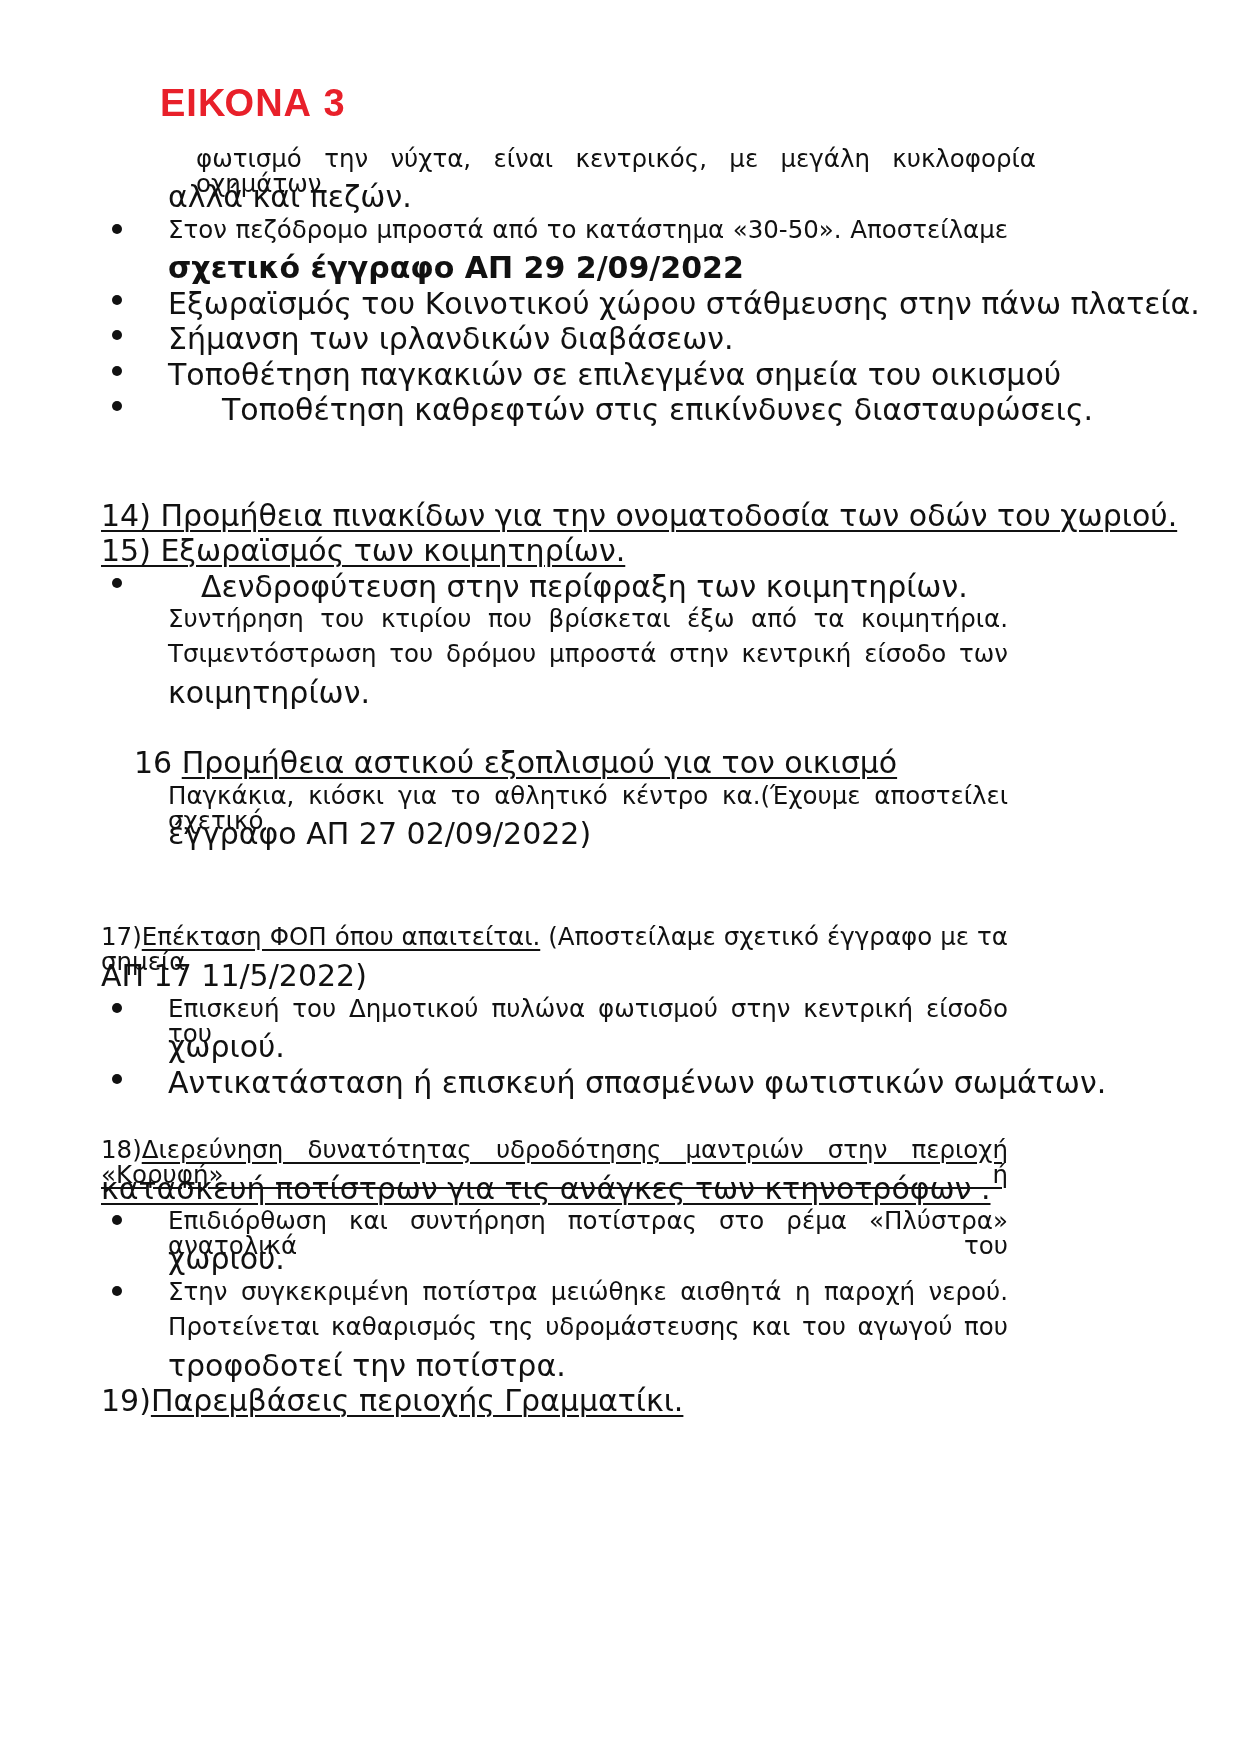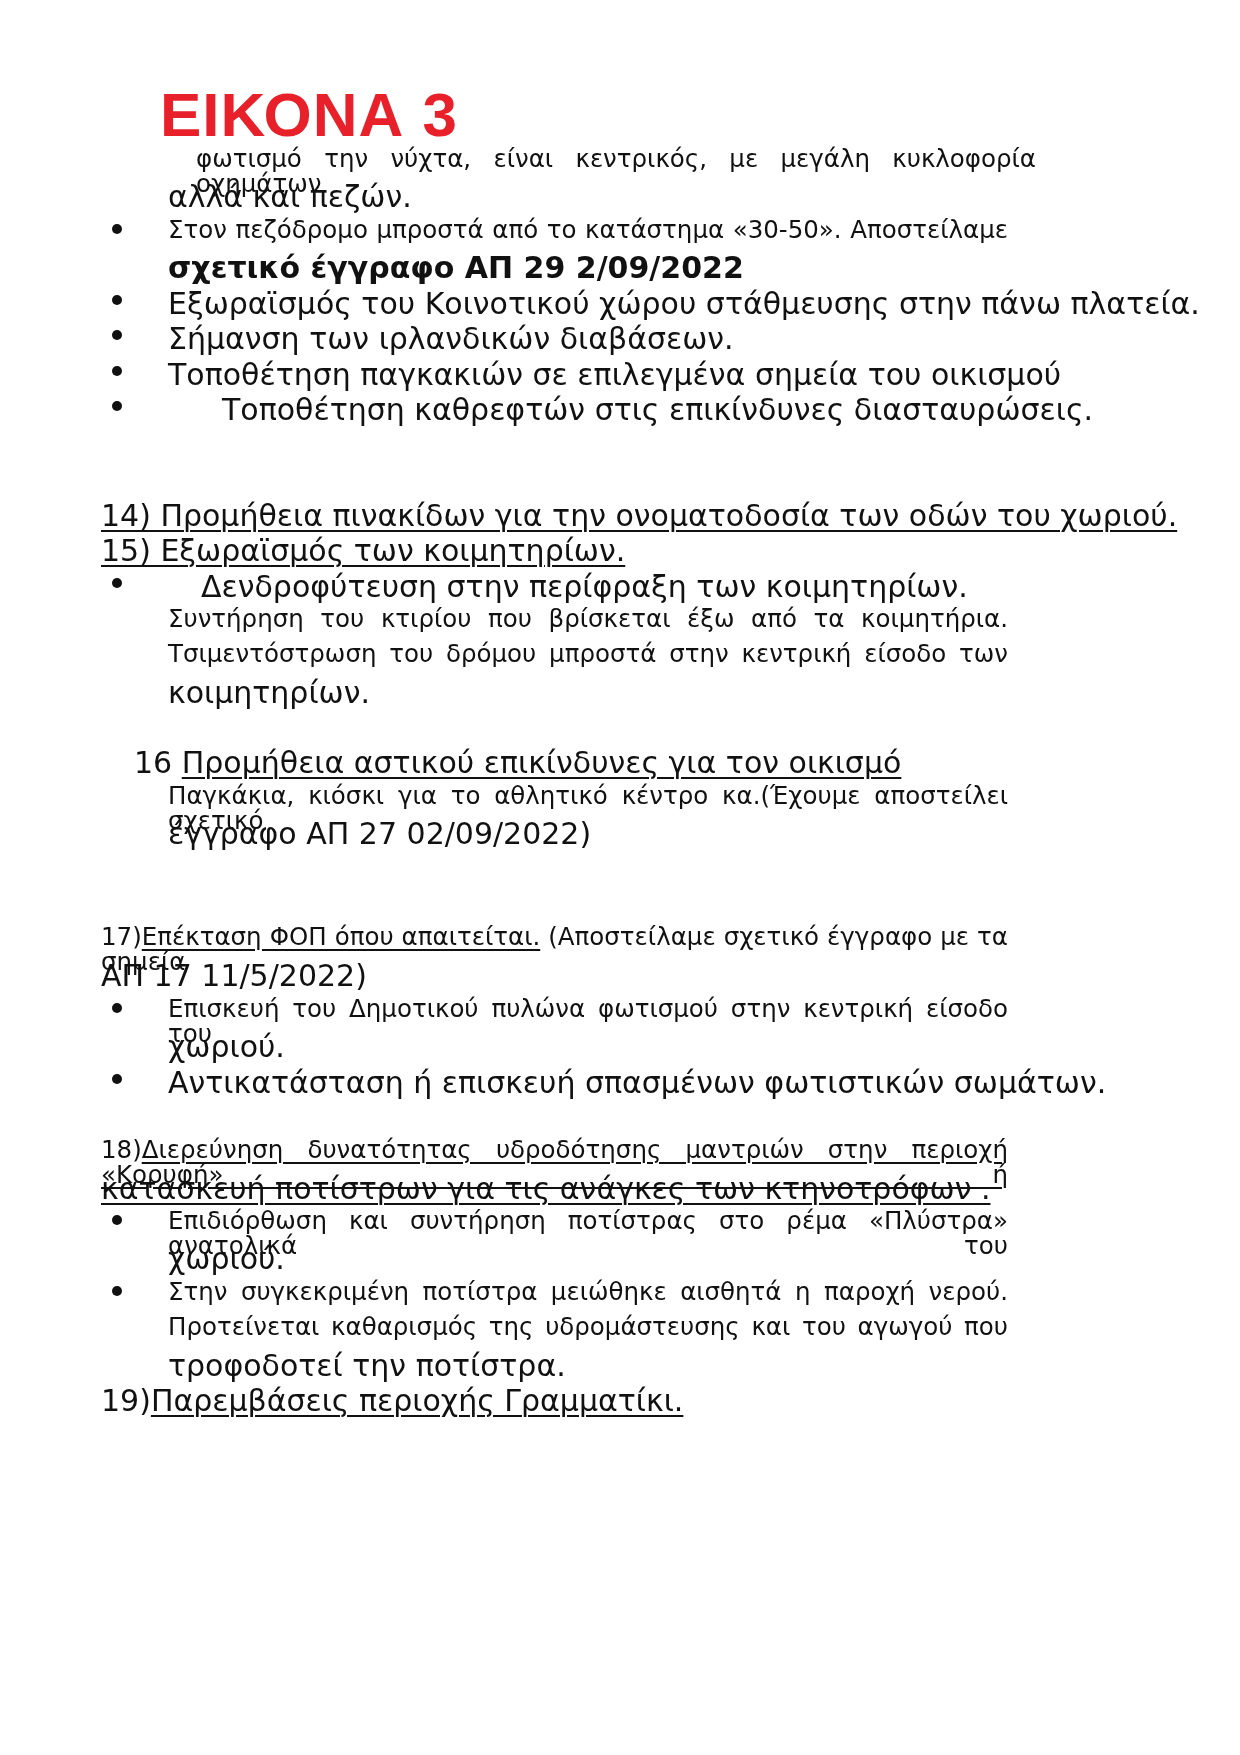--- a/index.html
+++ b/index.html
@@ -14,21 +14,21 @@
       overflow: hidden;
       font-family: "DejaVu Sans", "Liberation Sans", sans-serif;
       color: #111111;
     }
     .page-title {
       position: absolute;
       left: 160px;
       top: 84px;
       font-family: "Liberation Sans", "DejaVu Sans", sans-serif;
       font-weight: bold;
-      font-size: 62px;
+      font-size: 38px;
       letter-spacing: 1px;
       color: #e8202a;
       line-height: 1;
       margin: 0;
     }
     .line {
       position: absolute;
       font-size: 30px;
       line-height: 1;
       white-space: nowrap;
@@ -79,21 +79,21 @@
 
 <div class="line u" style="left:101px; top:536px;">15) Εξωραϊσμός των κοιμητηρίων.</div>
 <span class="bullet" style="top:578px;"></span>
 <div class="line" style="left:168px; top:572px;margin-left:33px;">Δενδροφύτευση στην περίφραξη  των κοιμητηρίων.</div>
 <div class="just" style="left:168px; top:607px; width:840px;">Συντήρηση του κτιρίου που βρίσκεται έξω από τα κοιμητήρια.</div>
 <div class="just" style="left:168px; top:642px; width:840px;">Τσιμεντόστρωση  του δρόμου μπροστά στην κεντρική είσοδο  των</div>
 <div class="line" style="left:168px; top:678px;">κοιμητηρίων.</div>
 
 <div class="line" style="left:134px; top:748px;">
   <span>16</span>
-  <span class="u">Προμήθεια αστικού επικίνδυνες για τον οικισμό</span>
+  <span class="u">Προμήθεια αστικού εξοπλισμού για τον οικισμό</span>
 </div>
 <div class="just" style="left:168px; top:784px; width:840px;">Παγκάκια, κιόσκι για το αθλητικό κέντρο κα.(Έχουμε αποστείλει σχετικό</div>
 <div class="line" style="left:168px; top:819px;">έγγραφο ΑΠ 27 02/09/2022)</div>
 
 <div class="just" style="left:101px; top:925px; width:907px;">
   <span>17)</span><span class="u">Επέκταση ΦΟΠ όπου  απαιτείται.</span><span> (Αποστείλαμε σχετικό έγγραφο με τα σημεία</span>
 </div>
 <div class="line" style="left:101px; top:961px;">ΑΠ 17 11/5/2022)</div>
 <span class="bullet" style="top:1003px;"></span>
 <div class="just" style="left:168px; top:997px; width:840px;">Επισκευή του Δημοτικού πυλώνα φωτισμού στην κεντρική είσοδο του</div>

